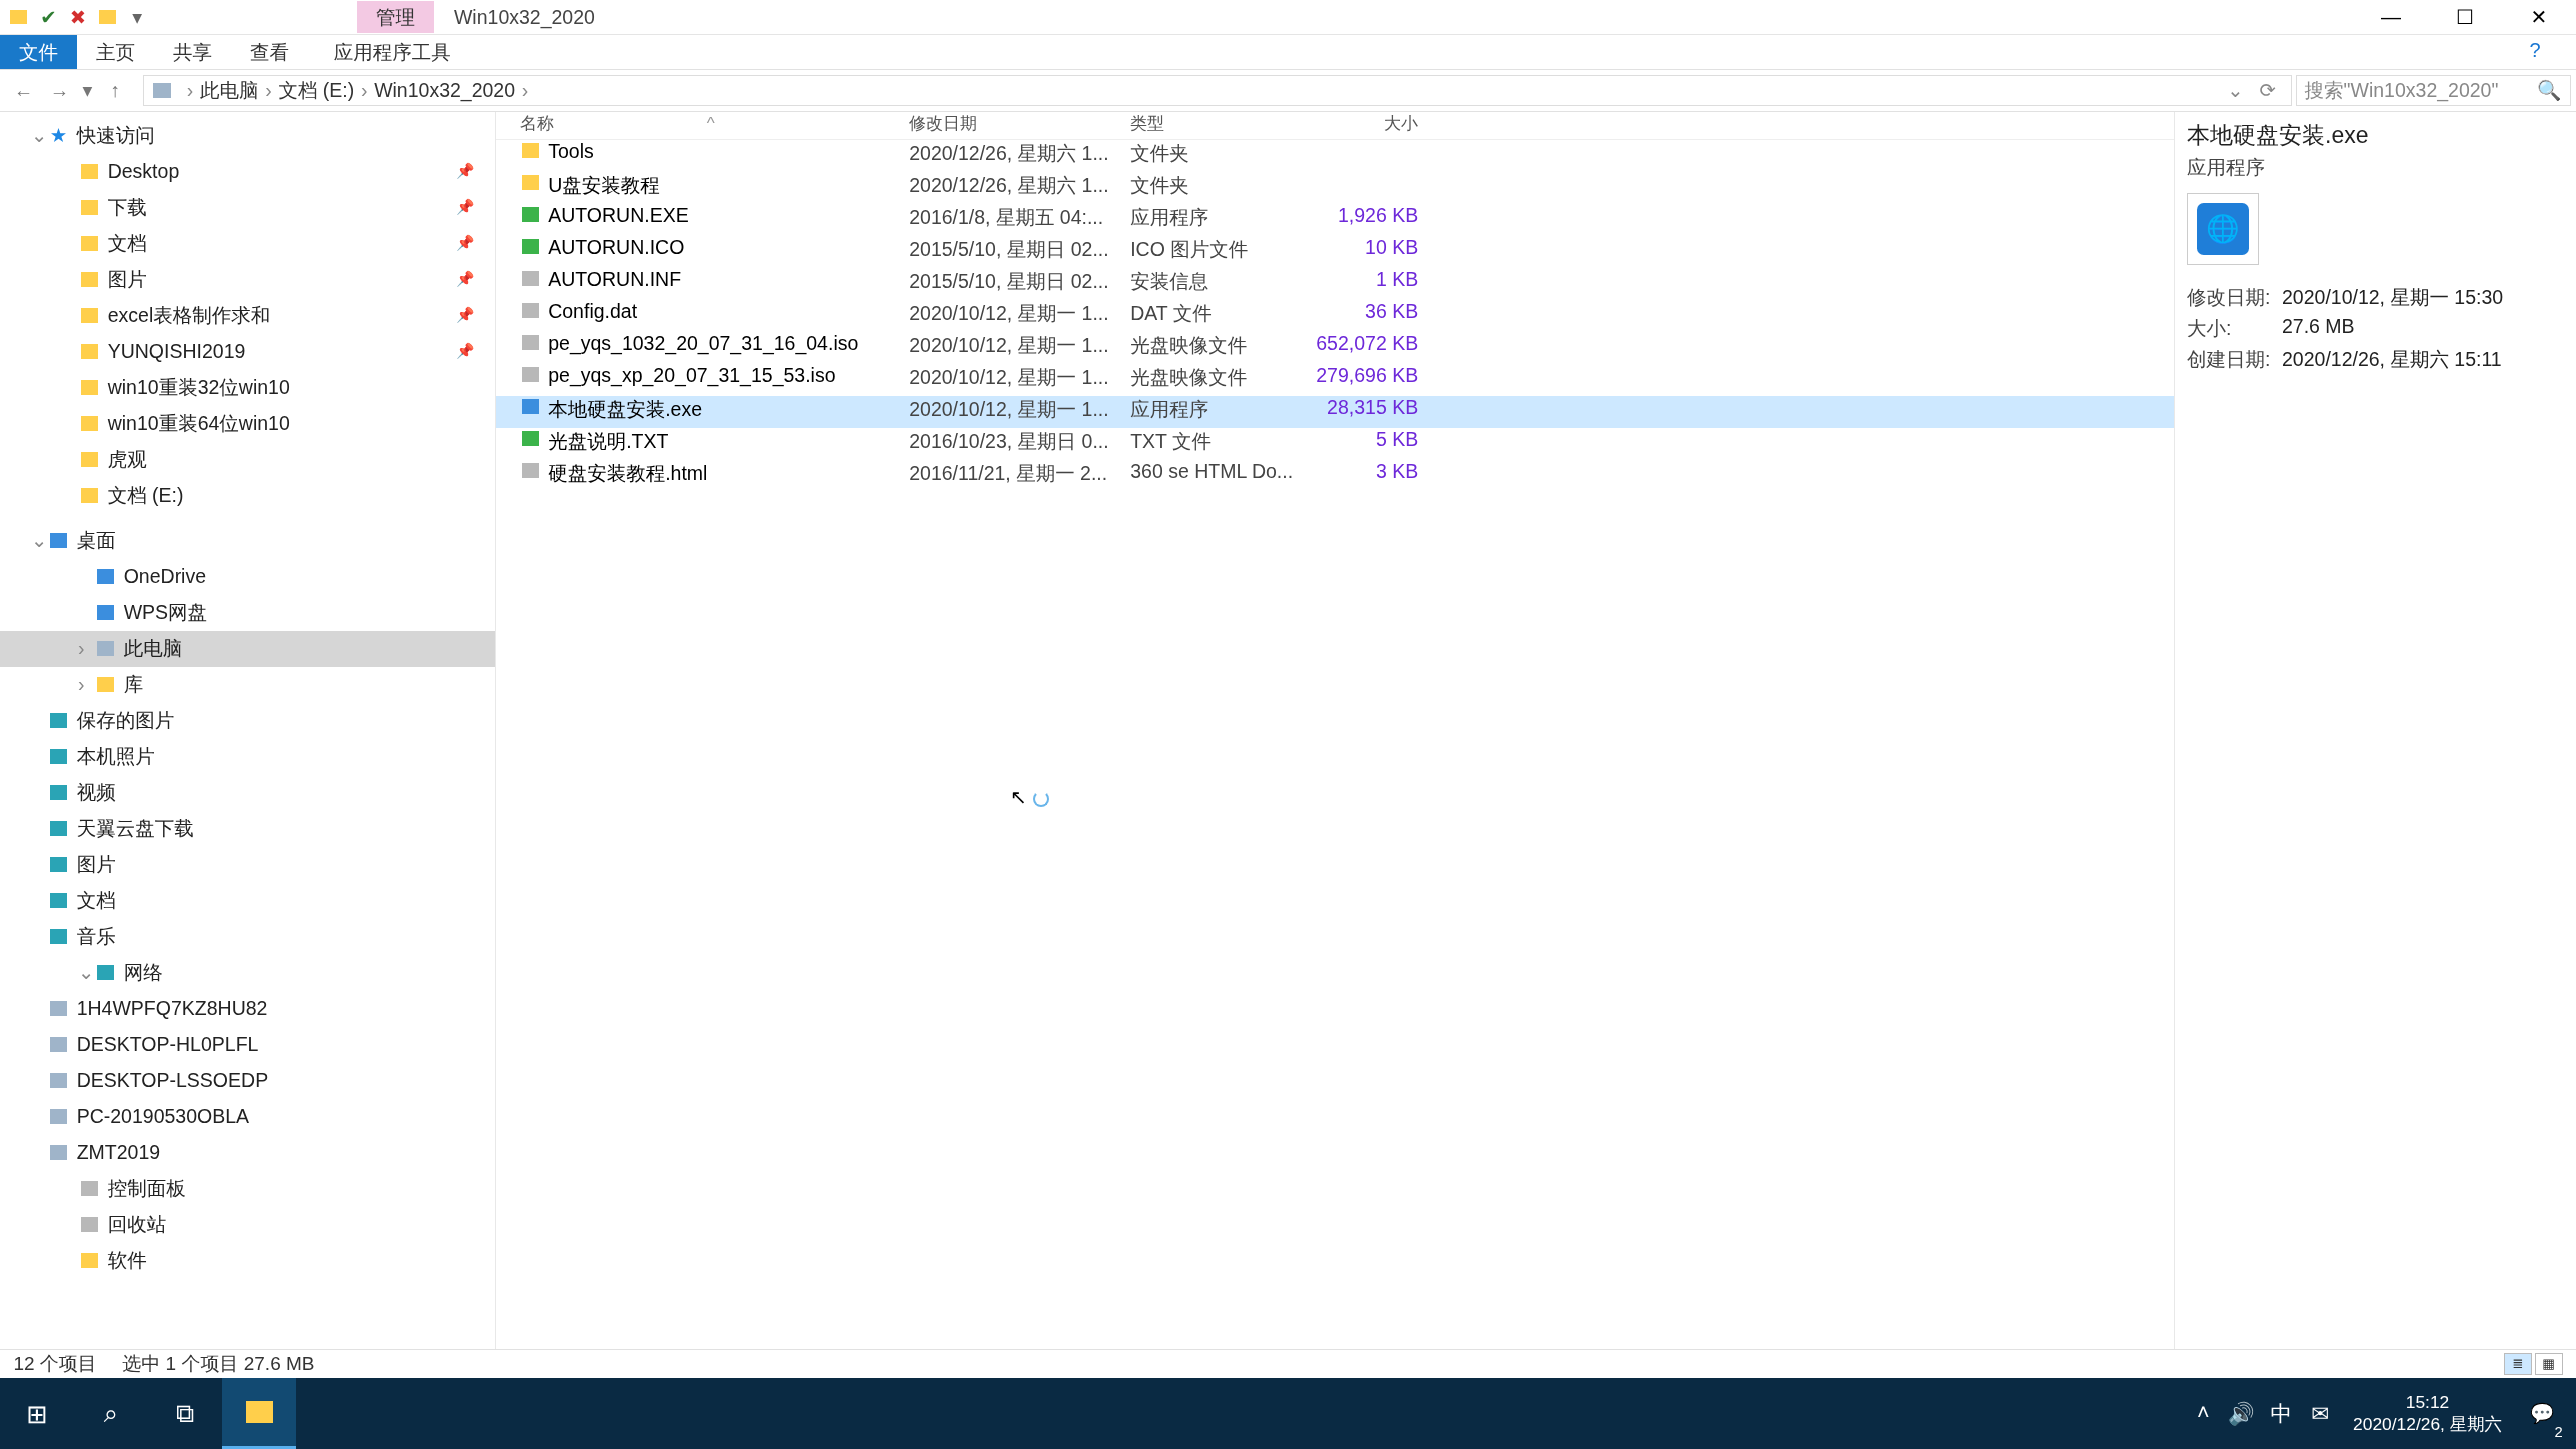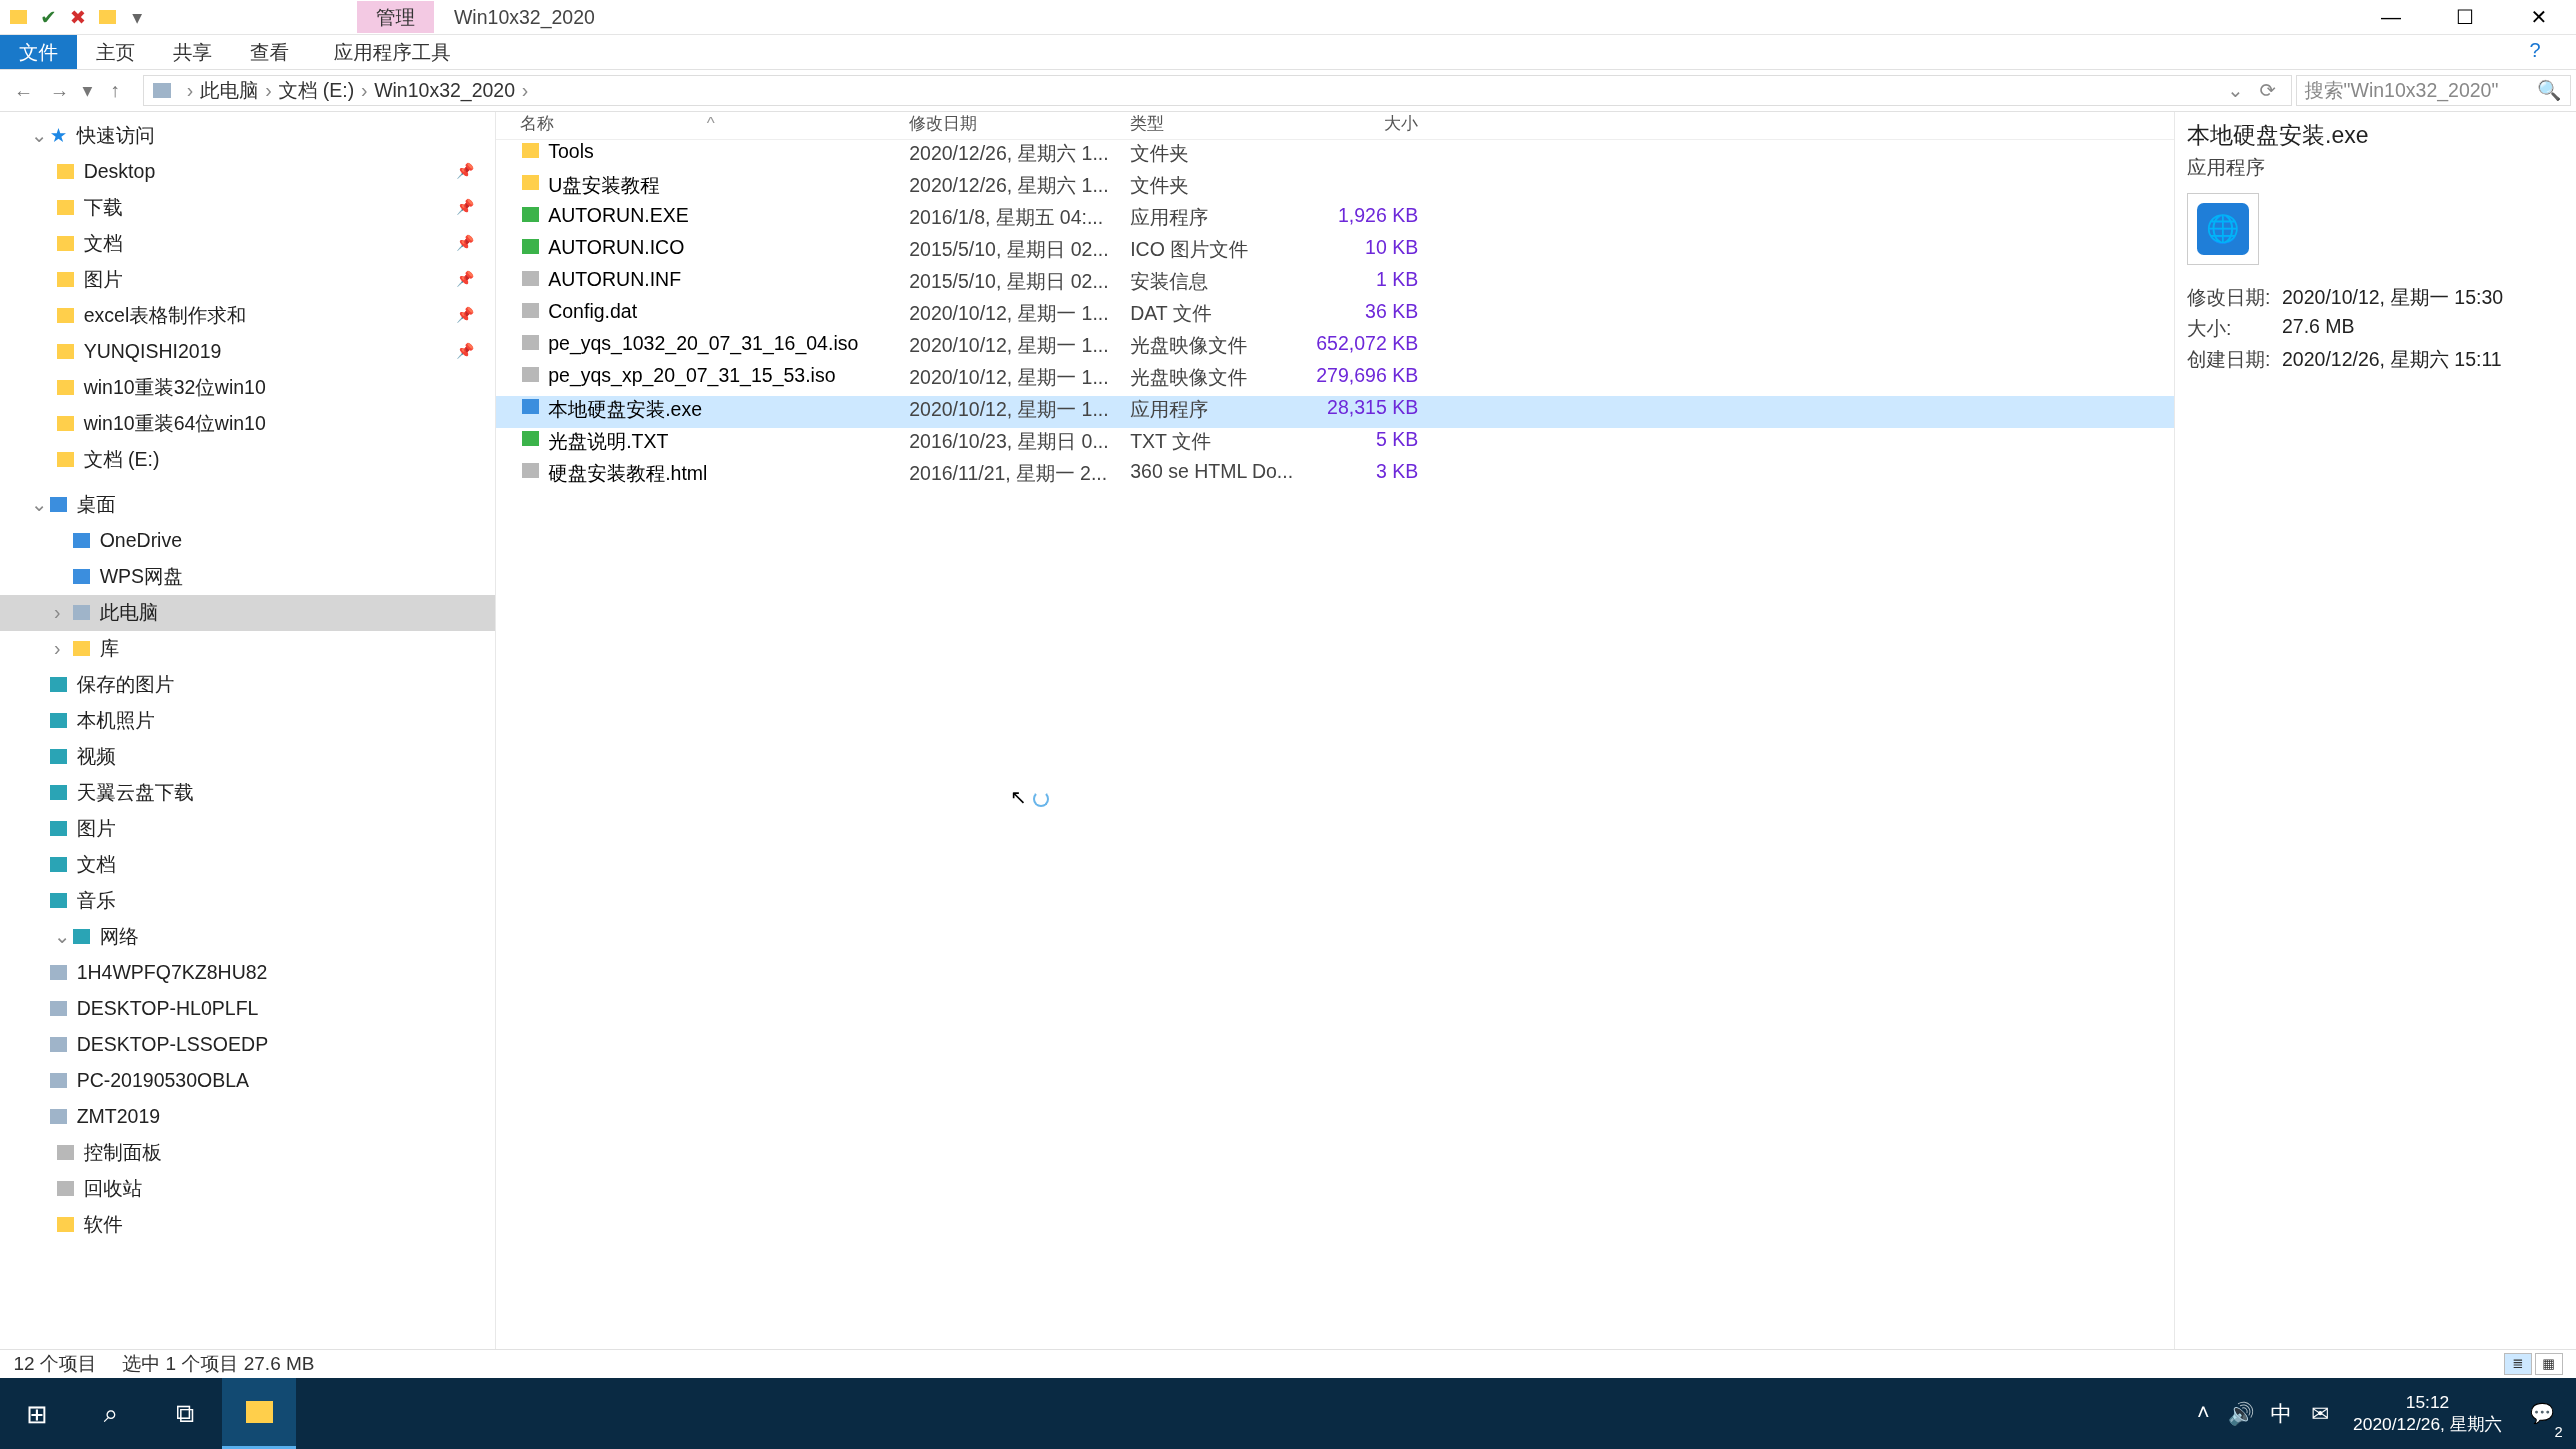--- a/index.html
+++ b/index.html
@@ -27,21 +27,21 @@
   .breadcrumb{flex:1;height:31px;border:0.7px solid #ddd;margin:0 4px;display:flex;align-items:center;padding:0 6.7px;color:#333}
   .bc-seg{display:flex;align-items:center}
   .bc-arr{padding:0 6.7px;color:#888}
   .bc-right{margin-left:auto;display:flex;align-items:center;color:#888}
   .searchbox{width:275px;height:31px;border:0.7px solid #ddd;margin-right:5.4px;display:flex;align-items:center;color:#888;padding:0 8px}
   .searchbox .sico{margin-left:auto}
   
   .body{display:flex;height:calc(1449px - 35px - 35px - 42px - 29.5px - 71px)}
   .navpane{width:496px;border-right:0.7px solid #e8e8e8;padding-top:5.4px;overflow:hidden}
   .nav-item{display:flex;align-items:center;height:36px;padding-left:31px;color:#222}
-  .nav-item.d1{padding-left:54px}
+  .nav-item.d1{padding-left:78px}
   .nav-item.d2{padding-left:47px}
   .nav-item.sel{background:#d6d6d6}
   .ni-ico{width:23px;height:23px;margin-right:6.7px;display:inline-flex;align-items:center;justify-content:center}
   .pin{margin-left:auto;margin-right:20px;color:#999;font-size:14.8px}
   
   .files{flex:1;display:flex;flex-direction:column}
   .cols{display:flex;height:28px;align-items:flex-start;border-bottom:0.7px solid #eee;color:#555;font-size:17px;padding-left:24px}
   .c-name{width:389px}
   .c-date{width:221px}
   .c-type{width:174px}
@@ -209,20 +209,26 @@
           <span class="ni-ico">
             <span class="sq folder"></span>
           </span>
           <span>win10重装32位win10</span>
         </div>
         <div class="nav-item d1">
           <span class="ni-ico">
             <span class="sq folder"></span>
           </span>
           <span>win10重装64位win10</span>
+        </div>
+        <div class="nav-item d1">
+          <span class="ni-ico">
+            <span class="sq folder"></span>
+          </span>
+          <span>虎观</span>
         </div>
         <div class="nav-item d1">
           <span class="ni-ico">
             <span class="sq folder"></span>
           </span>
           <span>文档 (E:)</span>
         </div>
       </div>
 
     <div style="height:9.4px"></div>

